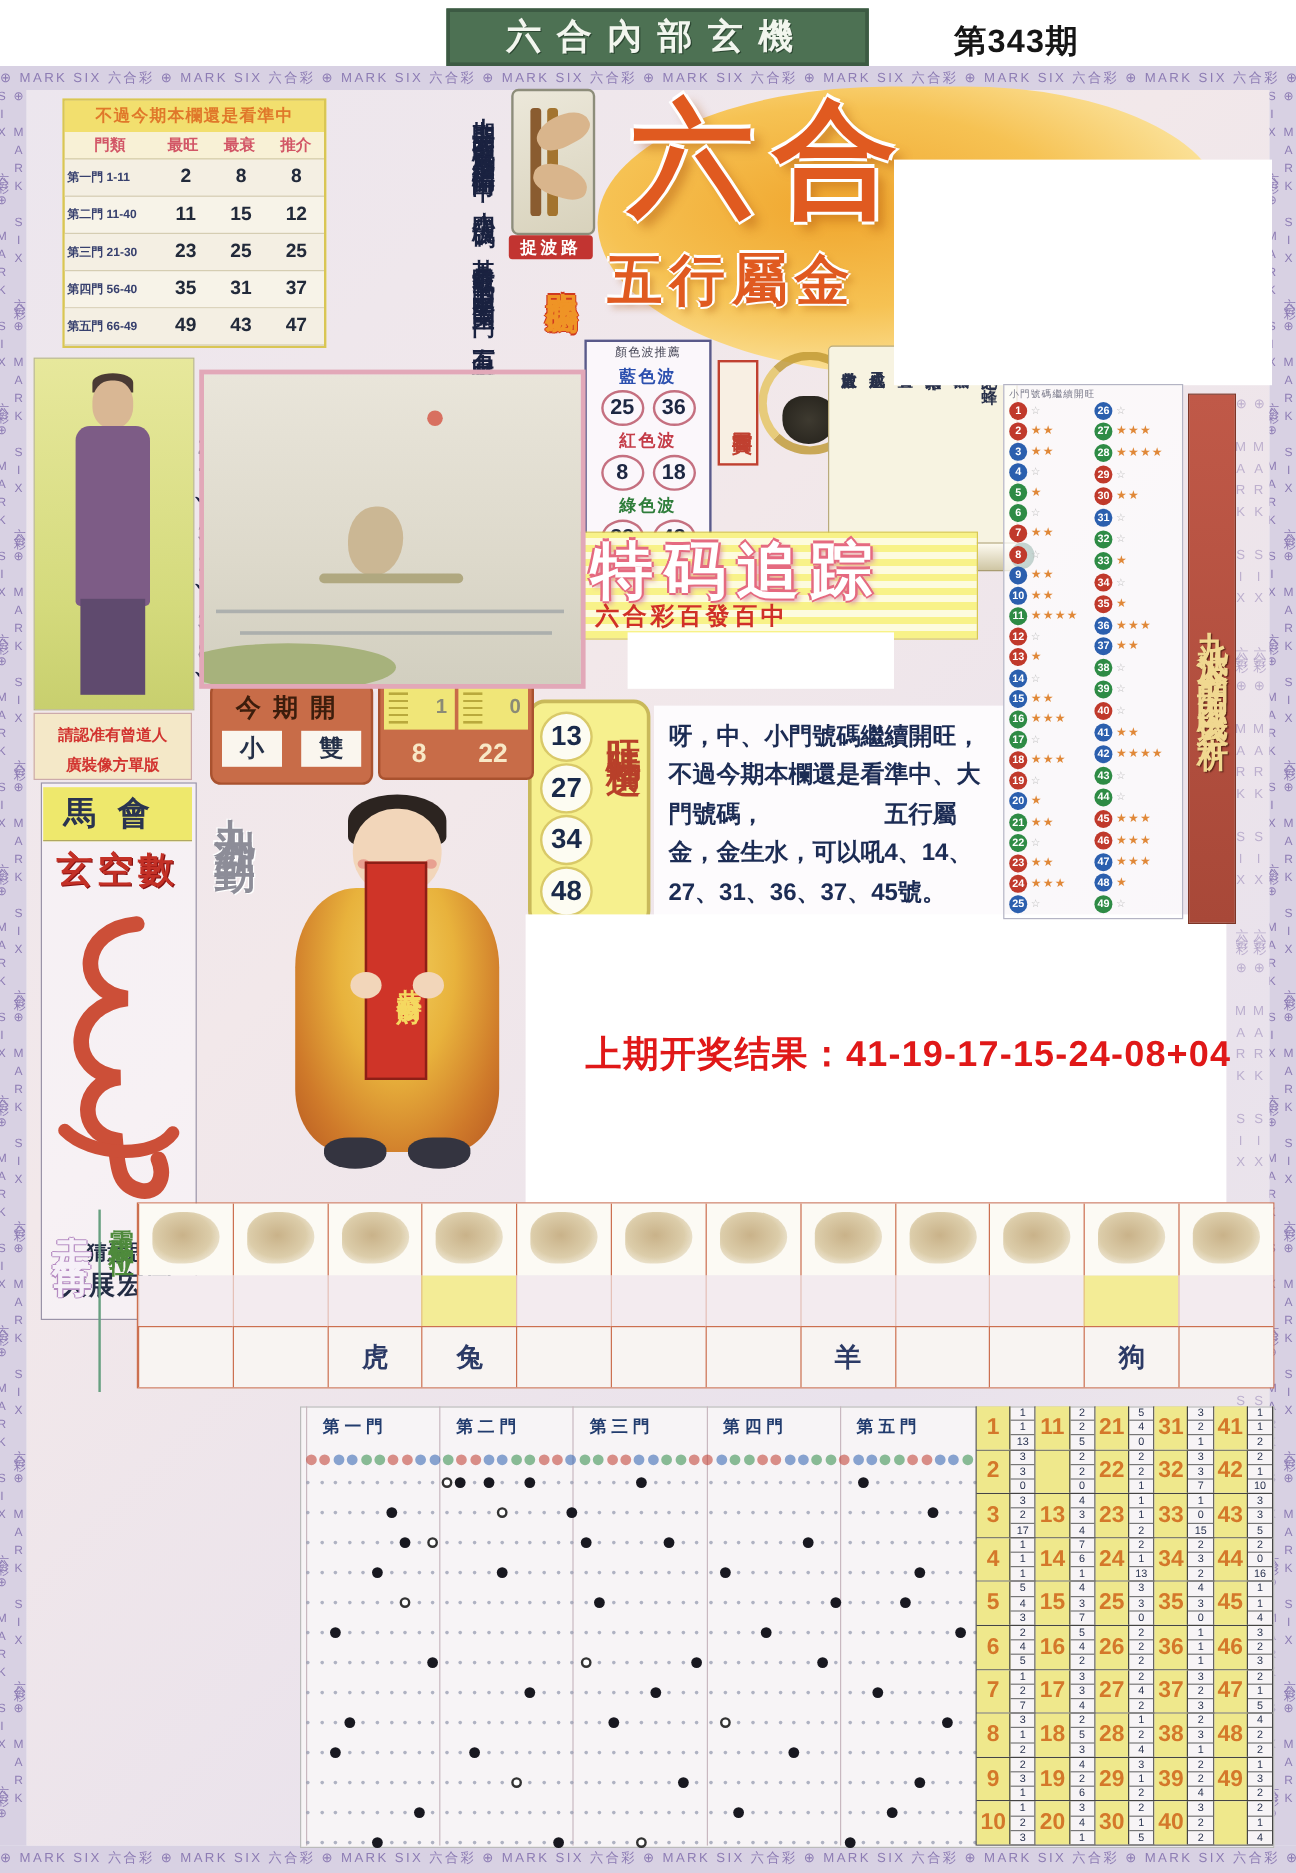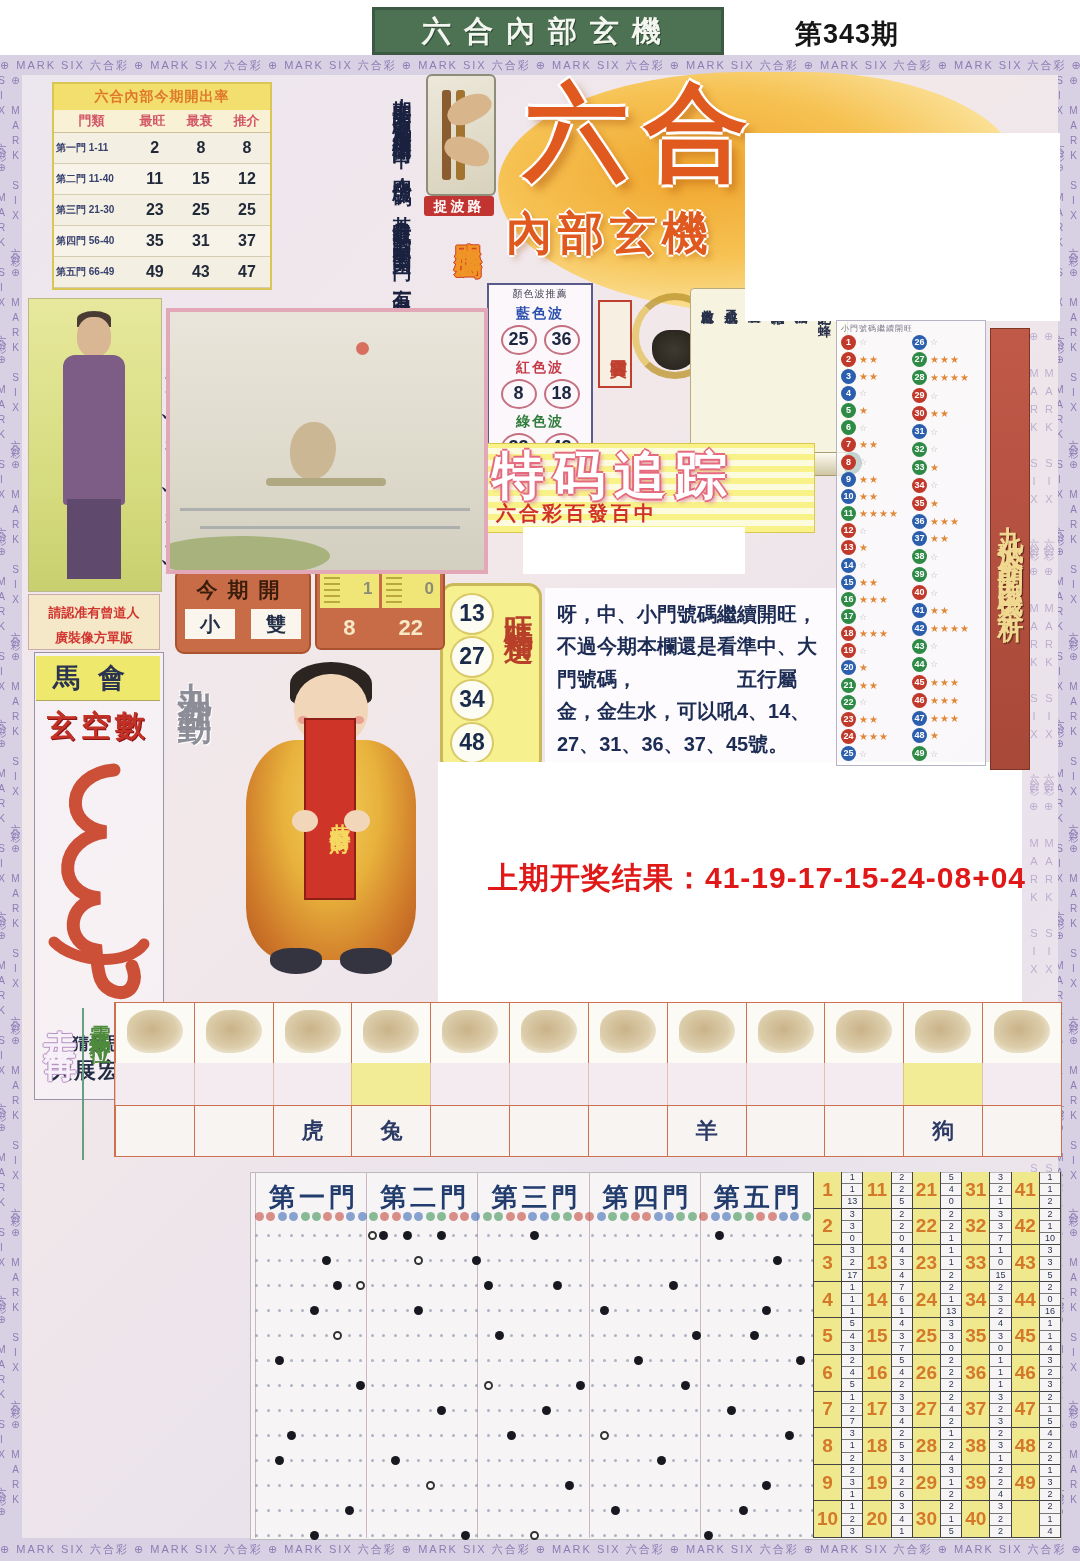--- a/index.html
+++ b/index.html
@@ -179,21 +179,21 @@
   .zrow2 .zcell.yellow{background:#f3ec96;}
   .zrow3 .zcell{height:50px;background:#f8f4f2;border-top:1px solid #cc7050;
                 font-size:22px;color:#2c3a66;text-align:center;line-height:50px;font-weight:bold;
                 font-family:"Liberation Serif","DejaVu Serif",serif;}
   .beast{position:absolute;left:14%;top:12%;width:72%;height:72%;
          background:radial-gradient(ellipse at 45% 45%,#c9b289 0%,#dccdaa 55%,rgba(240,234,216,0) 95%);
          border-radius:46% 54% 58% 42%;filter:blur(.5px);}
   
   #botpanel{left:250px;top:1172px;width:810px;height:366px;background:#f7f4f6;border:1px solid #bbb;}
   .doorcol{position:absolute;top:1172px;height:366px;border-left:1px solid #c9b8c0;}
-  .doorhead{position:absolute;top:1180px;font-size:26px;font-weight:bold;color:#223c6e;letter-spacing:4px;}
+  .doorhead{position:absolute;top:1180px;font-size:14px;font-weight:bold;color:#223c6e;letter-spacing:4px;}
   #ballrow{left:255px;top:1212px;width:556px;display:flex;justify-content:space-between;}
   .miniball{width:9px;height:9px;border-radius:50%;opacity:.55;}
   #dots{left:255px;top:1234px;width:556px;height:300px;}
   .dot{position:absolute;width:3px;height:3px;border-radius:50%;background:#9096ac;opacity:.7;}
   .bigdot{position:absolute;width:9px;height:9px;border-radius:50%;background:#181820;}
   .opendot{position:absolute;width:9px;height:9px;border-radius:50%;background:#fff;border:2px solid #333;box-sizing:border-box;}
   #numgrid{left:813px;top:1172px;width:247px;height:366px;display:flex;flex-direction:column;border-left:1px solid #444;}
   .grow{flex:1;display:flex;border-bottom:1px solid #444;}
   .ggroup{flex:1;display:flex;}
   .gbig{flex:1.35;background:#efe88c;border-right:1px solid #444;font-size:19px;font-weight:bold;color:#d4782a;
@@ -209,21 +209,21 @@
 <div id="titlebox" class="abs">六合內部玄機</div>
 <div id="issue" class="abs">第343期</div>
 
 <div id="bs-top" class="abs bstrip">⊕ MARK SIX 六合彩 ⊕ MARK SIX 六合彩 ⊕ MARK SIX 六合彩 ⊕ MARK SIX 六合彩 ⊕ MARK SIX 六合彩 ⊕ MARK SIX 六合彩 ⊕ MARK SIX 六合彩 ⊕ MARK SIX 六合彩 ⊕ MARK SIX 六合彩 ⊕ MARK SIX 六合彩 ⊕ MARK SIX 六合彩 ⊕ MARK SIX 六合彩 ⊕ MARK SIX 六合彩 ⊕ MARK SIX 六合彩 </div>
 <div id="bs-bottom" class="abs bstrip">⊕ MARK SIX 六合彩 ⊕ MARK SIX 六合彩 ⊕ MARK SIX 六合彩 ⊕ MARK SIX 六合彩 ⊕ MARK SIX 六合彩 ⊕ MARK SIX 六合彩 ⊕ MARK SIX 六合彩 ⊕ MARK SIX 六合彩 ⊕ MARK SIX 六合彩 ⊕ MARK SIX 六合彩 ⊕ MARK SIX 六合彩 ⊕ MARK SIX 六合彩 ⊕ MARK SIX 六合彩 ⊕ MARK SIX 六合彩 </div>
 <div id="paper" class="abs"></div>
 <div id="bs-left" class="abs bside vtext">⊕ MARK SIX 六合彩 ⊕ MARK SIX 六合彩 ⊕ MARK SIX 六合彩 ⊕ MARK SIX 六合彩 ⊕ MARK SIX 六合彩 ⊕ MARK SIX 六合彩 ⊕ MARK SIX 六合彩 ⊕ MARK SIX 六合彩 ⊕ MARK SIX 六合彩 ⊕ MARK SIX 六合彩 ⊕ MARK SIX 六合彩 ⊕ MARK SIX 六合彩 ⊕ MARK SIX 六合彩 ⊕ MARK SIX 六合彩 ⊕ MARK SIX 六合彩 ⊕ MARK SIX 六合彩 ⊕ MARK SIX 六合彩 ⊕ MARK SIX 六合彩 </div>
 <div id="bs-right" class="abs bside vtext">⊕ MARK SIX 六合彩 ⊕ MARK SIX 六合彩 ⊕ MARK SIX 六合彩 ⊕ MARK SIX 六合彩 ⊕ MARK SIX 六合彩 ⊕ MARK SIX 六合彩 ⊕ MARK SIX 六合彩 ⊕ MARK SIX 六合彩 ⊕ MARK SIX 六合彩 ⊕ MARK SIX 六合彩 ⊕ MARK SIX 六合彩 ⊕ MARK SIX 六合彩 ⊕ MARK SIX 六合彩 ⊕ MARK SIX 六合彩 ⊕ MARK SIX 六合彩 ⊕ MARK SIX 六合彩 ⊕ MARK SIX 六合彩 ⊕ MARK SIX 六合彩 </div>
 
 <div id="stats" class="abs">
-  <div id="stats-title">六合內部今期開出率</div>
+  <div id="stats-title">不過今期本欄還是看準中</div>
   <div id="stats-head">
       <span>門類</span>
       <span>最旺</span>
       <span>最衰</span>
       <span>推介</span>
     </div>
   <div id="stats-body">
       <div class="srow">
         <div class="sdoor">第一門 1-11</div>
         <div class="sval">2</div>
@@ -266,21 +266,21 @@
   <i class="palm" style="left:18px;top:20px;transform:rotate(-28deg);"></i>
   <i class="palm" style="left:16px;top:62px;transform:rotate(16deg);"></i>
 </div>
 <div id="mw-tag" class="abs">捉波路</div>
 <div id="mw-chars" class="abs vtext">小門必勝碼</div>
 <div class="abs mw-num" style="top:443px;">3</div>
 <div class="abs mw-num" style="top:478px;">11</div>
 
 <div id="blob" class="abs"></div>
 <div id="mh1" class="abs">六合</div>
-<div id="mh2" class="abs">內部玄機</div>
+<div id="mh2" class="abs">五行屬金</div>
 
 <div id="seal" class="abs vtext">尋寶圖</div>
 <div id="coin-ring" class="abs"></div>
 <div id="coin-pot" class="abs"></div>
 <div id="scroll" class="abs"></div>
 <div id="scroll-roll" class="abs"></div>
 <div id="scroll-knob" class="abs"></div>
 <div id="scroll-text" class="abs vtext">記之曰：蜂
 日照天機
 馬雜宋東

